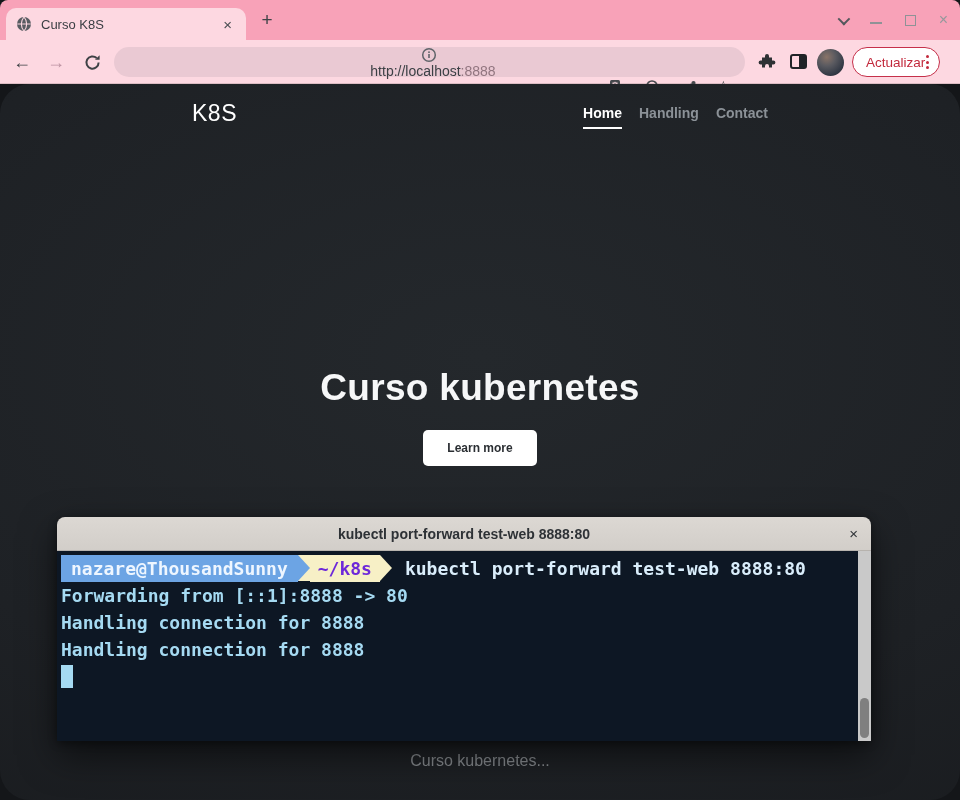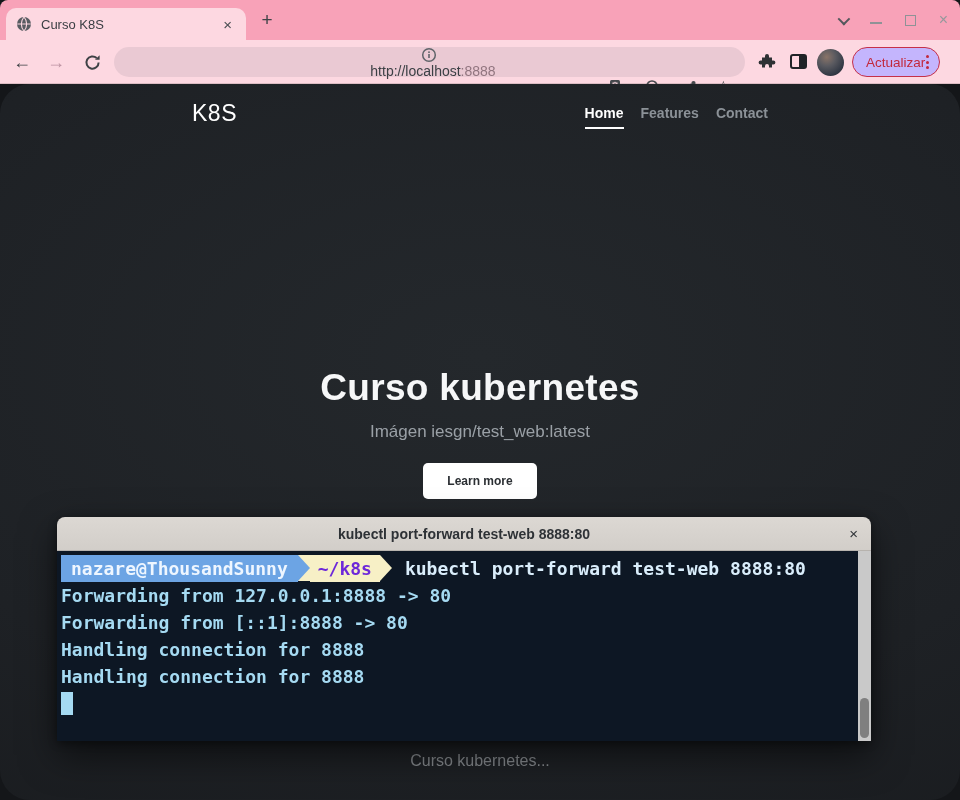--- a/index.html
+++ b/index.html
@@ -39,21 +39,21 @@
   .omni-icons { margin-left:auto; display:flex; align-items:center; gap:19px; }
   .star-glyph { font-size:17px; color:#45484c; line-height:17px; }
 
   .ext-icon   { position:absolute; top:13px; }
   .puzzle-pos { left:758px; }
   .panel-pos  { left:790px; top:14px; width:17px; height:15px; border:2.2px solid #202327; border-radius:3px; position:absolute; }
   .panel-pos::after { content:""; position:absolute; right:0; top:0; bottom:0; width:6px; background:#202327; }
   .avatar { position:absolute; left:817px; top:9px; width:27px; height:27px; border-radius:50%;
             background: radial-gradient(circle at 36% 30%, #8a7468 0%, #5a5a60 35%, #343a46 70%, #22252c 100%); }
   .actualizar { position:absolute; left:852px; top:7px; width:88px; height:30px; border:1.5px solid #c5304a;
-                border-radius:15px; background:#c4b5fd; color:#c2293c; display:flex; align-items:center;
+                border-radius:15px; background:#ffffff; color:#c2293c; display:flex; align-items:center;
                 justify-content:space-between; padding:0 10px 0 13px; }
   .actualizar-label { font-size:13.5px; }
   .menu-dots { display:flex; flex-direction:column; gap:2.5px; }
   .menu-dots i { width:3px; height:3px; border-radius:50%; background:#c2293c; }
 
   
   .page { position:absolute; top:84px; left:0; right:0; bottom:0;
           background: radial-gradient(120% 95% at 50% 38%, #24282c 0%, #1e2125 55%, #17191c 100%); border-radius: 30px; }
   .masthead { position:absolute; top:16px; left:192px; width:576px; display:flex;
               justify-content:space-between; align-items:flex-start; }
@@ -183,48 +183,46 @@
         </span>
     </div>
   </div>
 </div>
 
 <div class="page">
   <div class="masthead">
     <div class="brand">K8S</div>
     <div class="site-nav">
       <span class="nav-item active">Home</span>
-      <span class="nav-item">Features</span>
+      <span class="nav-item">Handling</span>
       <span class="nav-item">Contact</span>
     </div>
   </div>
 
   <div class="hero">
     <div class="hero-title">Curso kubernetes</div>
-    <div class="hero-sub">Imágen iesgn/test_web:latest</div>
     <div><span class="hero-btn">Learn more</span></div>
   </div>
 
   <div class="page-footer">Curso kubernetes...</div>
 </div>
 
 <div class="terminal">
   <div class="term-titlebar">
     <span class="term-title">kubectl port-forward test-web 8888:80</span>
     <span class="term-close">×</span>
   </div>
   <div class="term-body">
     <div class="prompt-line">
       <span class="seg-user">nazare@ThousandSunny</span>
       <span class="pl-arrow arrow-blue"></span>
       <span class="seg-dir">~/k8s</span>
       <span class="pl-arrow arrow-yellow"></span>
       <span class="cmd">kubectl port-forward test-web 8888:80</span>
     </div>
-    <div class="out-line">Forwarding from 127.0.0.1:8888 -&gt; 80</div>
     <div class="out-line">Forwarding from [::1]:8888 -&gt; 80</div>
     <div class="out-line">Handling connection for 8888</div>
     <div class="out-line">Handling connection for 8888</div>
     <div class="cursor-block"></div>
   </div>
   <div class="term-scrollbar">
     <div class="scroll-thumb"></div>
   </div>
 </div>
 

